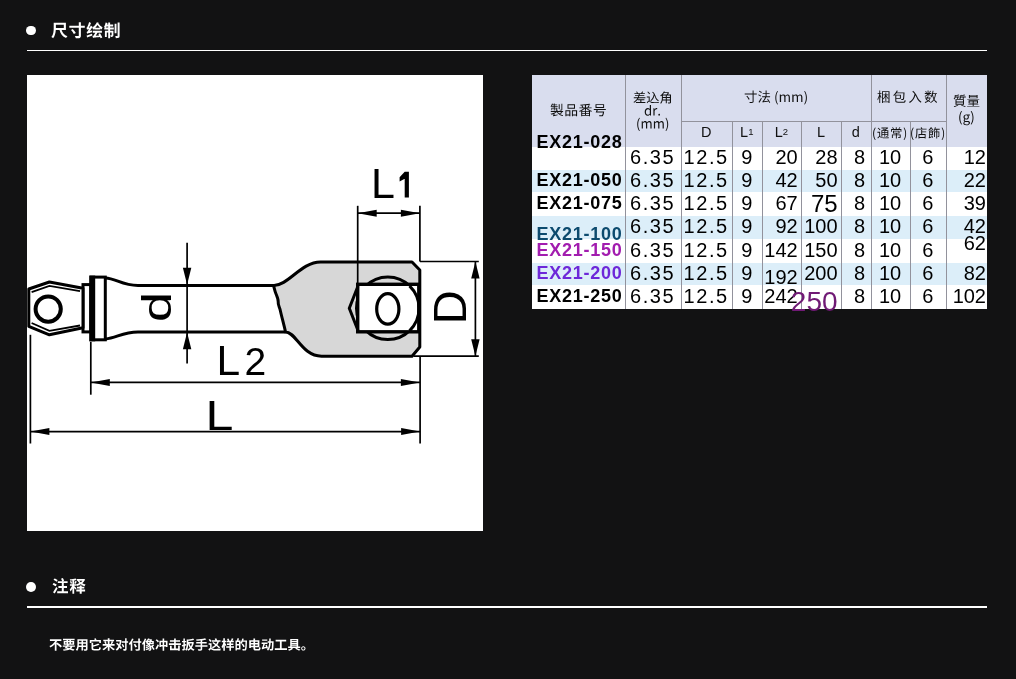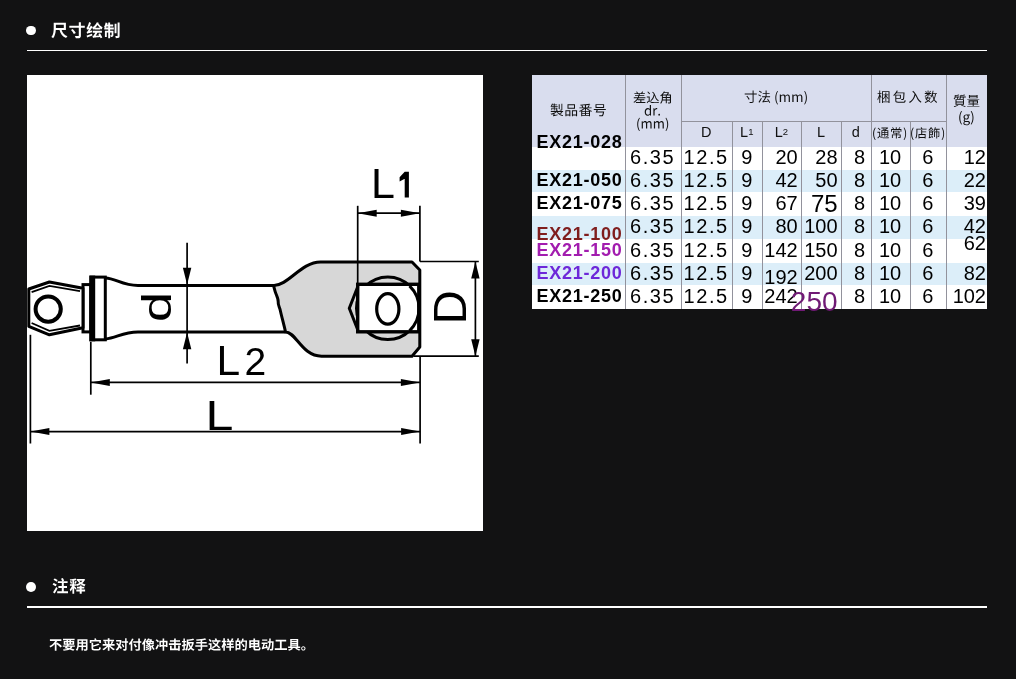--- a/index.html
+++ b/index.html
@@ -185,25 +185,25 @@
 <div class="abs" style="left:92.7px;top:117.8px;width:55.8px;height:23.1px;display:flex;align-items:center;font-size:20px;color:#000;padding-bottom:1px;letter-spacing:1.6px;justify-content:center;">6.35</div>
 <div class="abs" style="left:148.5px;top:117.8px;width:51.3px;height:23.1px;display:flex;align-items:center;font-size:20px;color:#000;padding-bottom:1px;letter-spacing:1.6px;justify-content:center;">12.5</div>
 <div class="abs" style="left:199.8px;top:117.8px;width:30.0px;height:23.1px;display:flex;align-items:center;font-size:20px;color:#000;padding-bottom:1px;justify-content:center;">9</div>
 <div class="abs" style="left:229.8px;top:117.8px;width:39.1px;height:23.1px;display:flex;align-items:center;font-size:20px;color:#000;padding-bottom:1px;justify-content:flex-end;padding-right:3.2px;">67</div>
 <div class="abs" style="left:268.9px;top:117.8px;width:40.2px;height:23.1px;display:flex;align-items:center;font-size:24px;color:#000;padding-bottom:1px;justify-content:flex-end;padding-right:3.5px;">75</div>
 <div class="abs" style="left:309.1px;top:117.8px;width:29.5px;height:23.1px;display:flex;align-items:center;font-size:20px;color:#000;padding-bottom:1px;justify-content:flex-end;padding-right:5.5px;">8</div>
 <div class="abs" style="left:338.6px;top:117.8px;width:38.9px;height:23.1px;display:flex;align-items:center;font-size:20px;color:#000;padding-bottom:1px;justify-content:center;">10</div>
 <div class="abs" style="left:377.5px;top:117.8px;width:36.5px;height:23.1px;display:flex;align-items:center;font-size:20px;color:#000;padding-bottom:1px;justify-content:center;">6</div>
 <div class="abs" style="left:414.0px;top:117.8px;width:41.0px;height:23.1px;display:flex;align-items:center;font-size:20px;color:#000;padding-bottom:1px;justify-content:flex-end;padding-right:1.0px;">39</div>
 
-<div class="abs" style="left:0.0px;top:140.9px;width:92.7px;height:39px;display:flex;align-items:center;font-size:20px;color:#7f1d1d;padding-bottom:1px;justify-content:flex-start;padding-left:4.5px;font-weight:bold;font-size:18px;letter-spacing:0.75px;">EX21-100</div>
+<div class="abs" style="left:0.0px;top:140.9px;width:92.7px;height:39px;display:flex;align-items:center;font-size:20px;color:#0c4a6e;padding-bottom:1px;justify-content:flex-start;padding-left:4.5px;font-weight:bold;font-size:18px;letter-spacing:0.75px;">EX21-100</div>
 <div class="abs" style="left:92.7px;top:140.9px;width:55.8px;height:23.1px;display:flex;align-items:center;font-size:20px;color:#000;padding-bottom:1px;letter-spacing:1.6px;justify-content:center;">6.35</div>
 <div class="abs" style="left:148.5px;top:140.9px;width:51.3px;height:23.1px;display:flex;align-items:center;font-size:20px;color:#000;padding-bottom:1px;letter-spacing:1.6px;justify-content:center;">12.5</div>
 <div class="abs" style="left:199.8px;top:140.9px;width:30.0px;height:23.1px;display:flex;align-items:center;font-size:20px;color:#000;padding-bottom:1px;justify-content:center;">9</div>
-<div class="abs" style="left:229.8px;top:140.9px;width:39.1px;height:23.1px;display:flex;align-items:center;font-size:20px;color:#000;padding-bottom:1px;justify-content:flex-end;padding-right:3.2px;">80</div>
+<div class="abs" style="left:229.8px;top:140.9px;width:39.1px;height:23.1px;display:flex;align-items:center;font-size:20px;color:#000;padding-bottom:1px;justify-content:flex-end;padding-right:3.2px;">92</div>
 <div class="abs" style="left:268.9px;top:140.9px;width:40.2px;height:23.1px;display:flex;align-items:center;font-size:20px;color:#000;padding-bottom:1px;justify-content:flex-end;padding-right:3.5px;">100</div>
 <div class="abs" style="left:309.1px;top:140.9px;width:29.5px;height:23.1px;display:flex;align-items:center;font-size:20px;color:#000;padding-bottom:1px;justify-content:flex-end;padding-right:5.5px;">8</div>
 <div class="abs" style="left:338.6px;top:140.9px;width:38.9px;height:23.1px;display:flex;align-items:center;font-size:20px;color:#000;padding-bottom:1px;justify-content:center;">10</div>
 <div class="abs" style="left:377.5px;top:140.9px;width:36.5px;height:23.1px;display:flex;align-items:center;font-size:20px;color:#000;padding-bottom:1px;justify-content:center;">6</div>
 <div class="abs" style="left:414.0px;top:140.9px;width:41.0px;height:23.1px;display:flex;align-items:center;font-size:20px;color:#000;padding-bottom:1px;justify-content:flex-end;padding-right:1.0px;">42</div>
 
 <div class="abs" style="left:0.0px;top:164.1px;width:92.7px;height:23.1px;display:flex;align-items:center;font-size:20px;color:#a21caf;padding-bottom:1px;justify-content:flex-start;padding-left:4.5px;font-weight:bold;font-size:18px;letter-spacing:0.75px;">EX21-150</div>
 <div class="abs" style="left:92.7px;top:164.1px;width:55.8px;height:23.1px;display:flex;align-items:center;font-size:20px;color:#000;padding-bottom:1px;letter-spacing:1.6px;justify-content:center;">6.35</div>
 <div class="abs" style="left:148.5px;top:164.1px;width:51.3px;height:23.1px;display:flex;align-items:center;font-size:20px;color:#000;padding-bottom:1px;letter-spacing:1.6px;justify-content:center;">12.5</div>
 <div class="abs" style="left:199.8px;top:164.1px;width:30.0px;height:23.1px;display:flex;align-items:center;font-size:20px;color:#000;padding-bottom:1px;justify-content:center;">9</div>

